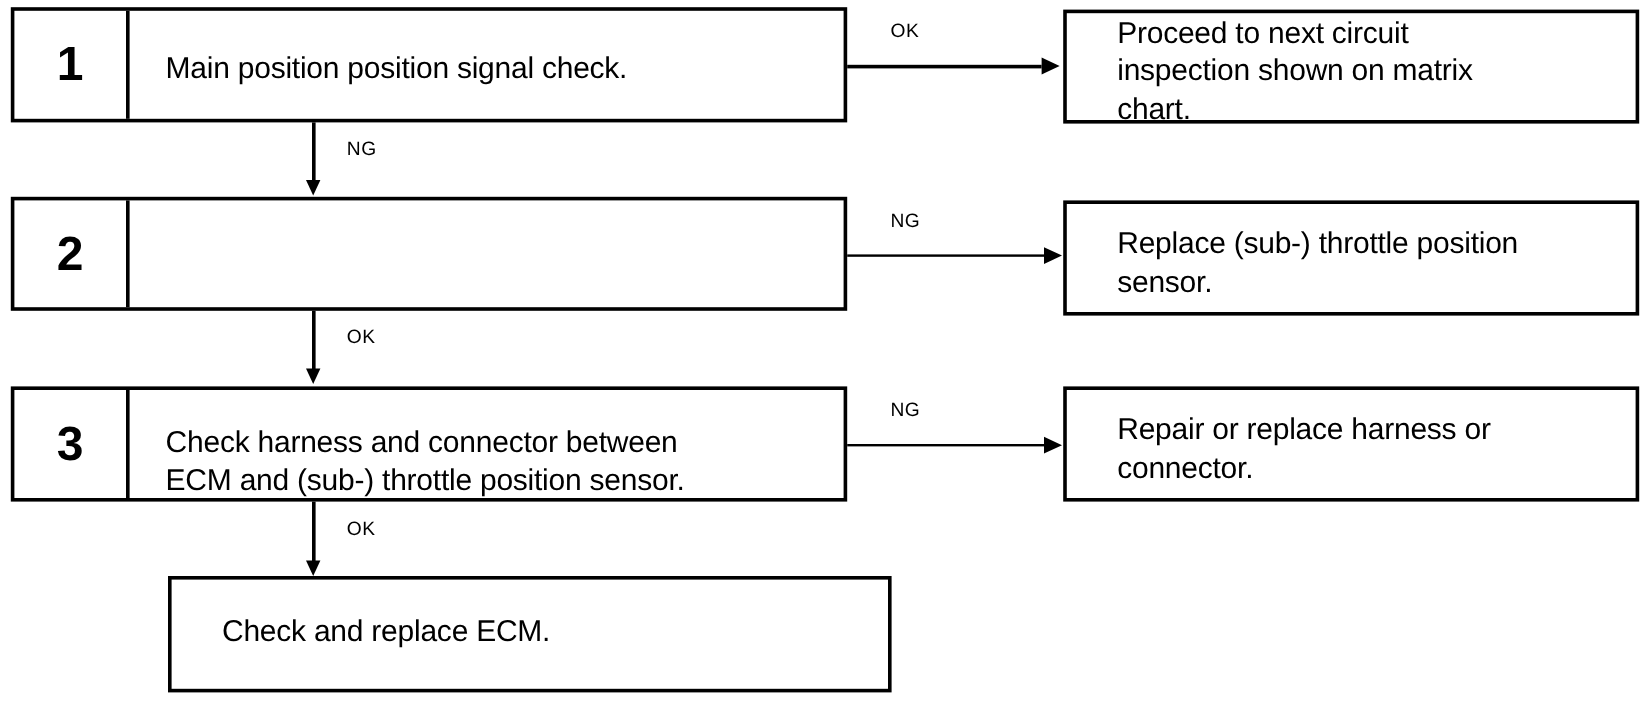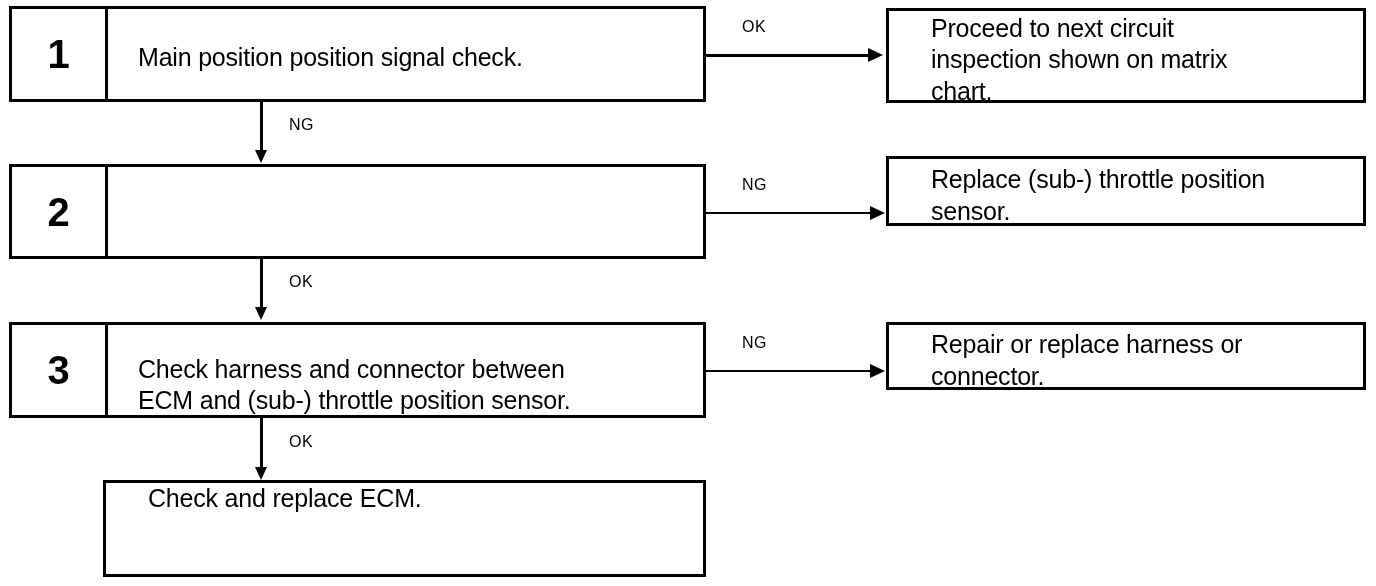--- a/index.html
+++ b/index.html
@@ -63,21 +63,22 @@
     align-items: center;
     font-size: 25px;
     line-height: 1.25;
     letter-spacing: -0.2px;
     white-space: pre-line;
   }
   .plain-box .txt {
     padding: 9px 10px 0 42px;
   }
   .plain-box.mid {
-    align-items: flex-start;
+    align-items: center;
+    margin-left: 37px;
   }
   .plain-box.mid .txt {
     padding: 0 10px 4px 42px;
   }
 
   
   .v-line {
     position: absolute;
     width: 3px;
     background: #000;
@@ -140,40 +141,40 @@
   <div class="edge-label" style="left:289px; top:117px;">NG</div>
 
   <div class="step-box" style="left:9px; top:164px; width:697px; height:95px;">
     <div class="step-num">2</div>
   </div>
 
   <div class="h-line thin" style="left:706px; top:212px; width:164px;"></div>
   <div class="arrow-right" style="left:870px; top:206px;"></div>
   <div class="edge-label" style="left:742px; top:177px;">NG</div>
 
-  <div class="plain-box" style="left:886px; top:156px; width:480px; height:70px;">
+  <div class="plain-box" style="left:886px; top:167px; width:480px; height:96px;">
     <div class="txt">Replace (sub-) throttle position
 sensor.</div>
   </div>
 
   <div class="v-line" style="left:260px; top:259px; height:51px;"></div>
   <div class="arrow-down" style="left:255px; top:307px;"></div>
   <div class="edge-label" style="left:289px; top:274px;">OK</div>
 
   <div class="step-box" style="left:9px; top:322px; width:697px; height:96px;">
     <div class="step-num">3</div>
     <div class="step-text top">Check harness and connector between
 ECM and (sub-) throttle position sensor.</div>
   </div>
 
   <div class="h-line thin" style="left:706px; top:370px; width:164px;"></div>
   <div class="arrow-right" style="left:870px; top:364px;"></div>
   <div class="edge-label" style="left:742px; top:335px;">NG</div>
 
-  <div class="plain-box" style="left:886px; top:322px; width:480px; height:68px;">
+  <div class="plain-box" style="left:886px; top:322px; width:480px; height:96px;">
     <div class="txt">Repair or replace harness or
 connector.</div>
   </div>
 
   <div class="v-line" style="left:260px; top:418px; height:52px;"></div>
   <div class="arrow-down" style="left:255px; top:467px;"></div>
   <div class="edge-label" style="left:289px; top:434px;">OK</div>
 
   <div class="plain-box mid" style="left:103px; top:480px; width:603px; height:97px;">
     <div class="txt">Check and replace ECM.</div>

